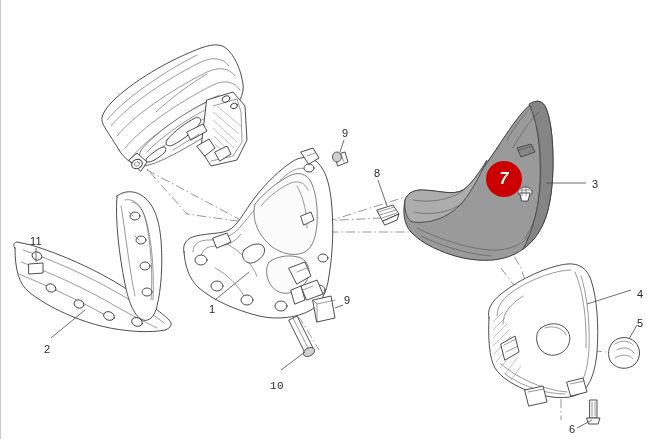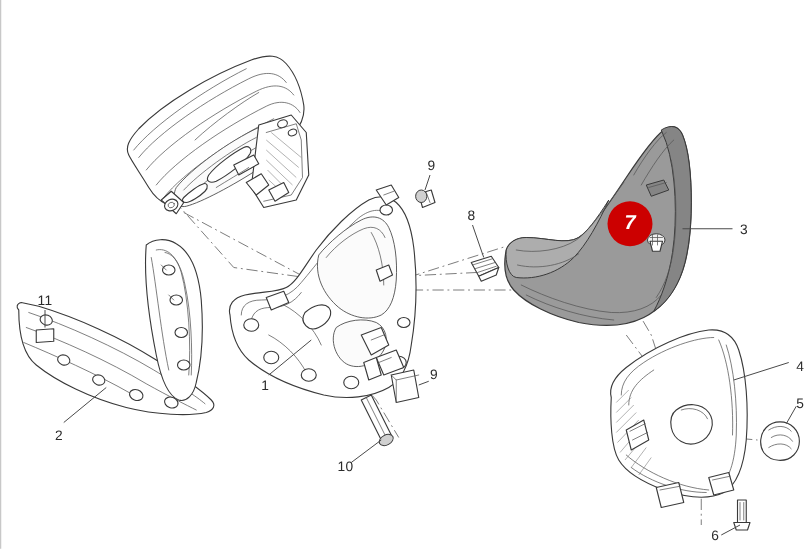--- a/index.html
+++ b/index.html
@@ -324,19 +324,19 @@
   </svg>
 
   <div class="lbl" style="left:208px;top:303px;">1</div>
   <div class="lbl" style="left:43px;top:343px;">2</div>
   <div class="lbl" style="left:591px;top:178px;">3</div>
   <div class="lbl" style="left:636px;top:288px;">4</div>
   <div class="lbl" style="left:636px;top:317px;">5</div>
   <div class="lbl" style="left:568px;top:423px;">6</div>
   <div class="lbl" style="left:373px;top:167px;">8</div>
   <div class="lbl" style="left:341px;top:127px;">9</div>
-  <div class="lbl" style="left:269px;top:368px;">10</div>
+  <div class="lbl" style="left:269px;top:380px;font-family:Liberation Mono, monospace;">10</div>
   <div class="lbl" style="left:343px;top:294px;">9</div>
   <div class="lbl" style="left:29px;top:235px;">11</div>
 
   <div class="badge" style="left:485px;top:161px;">7</div>
 
 </div>
 
 </body></html>

